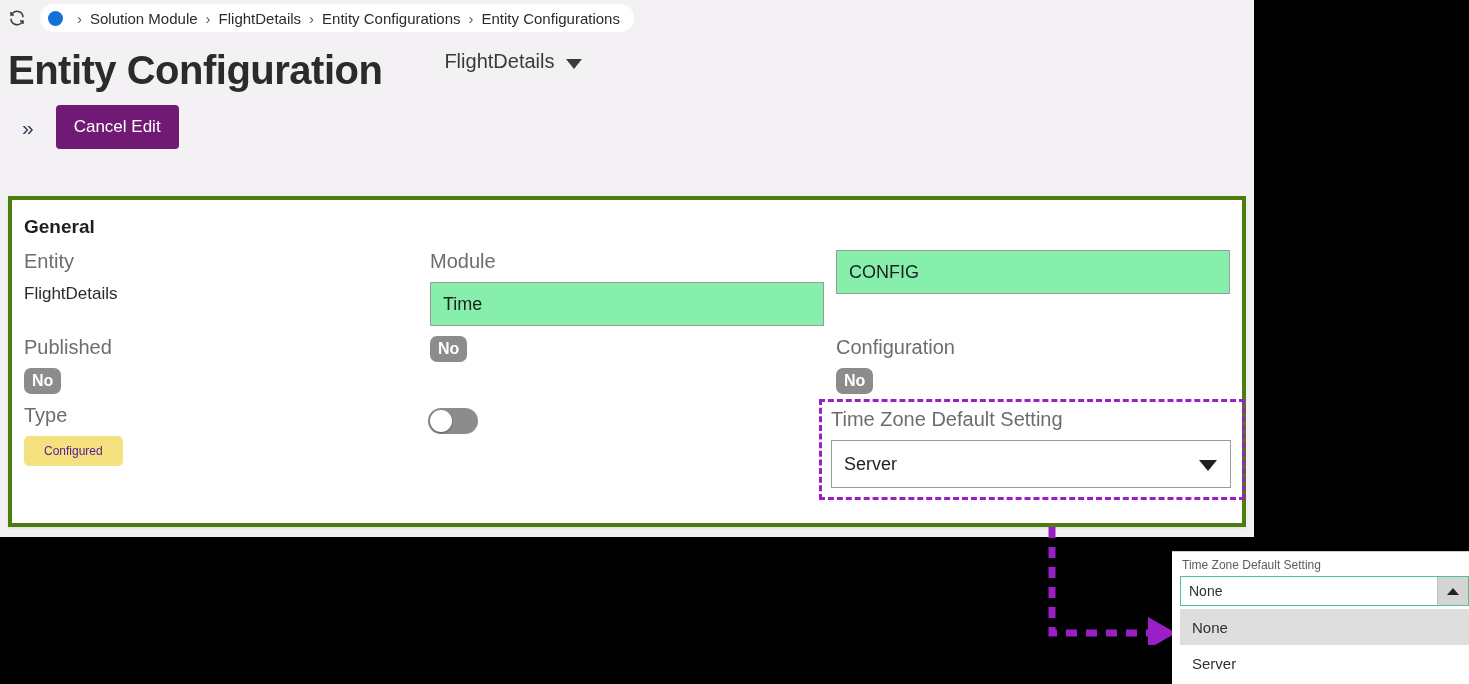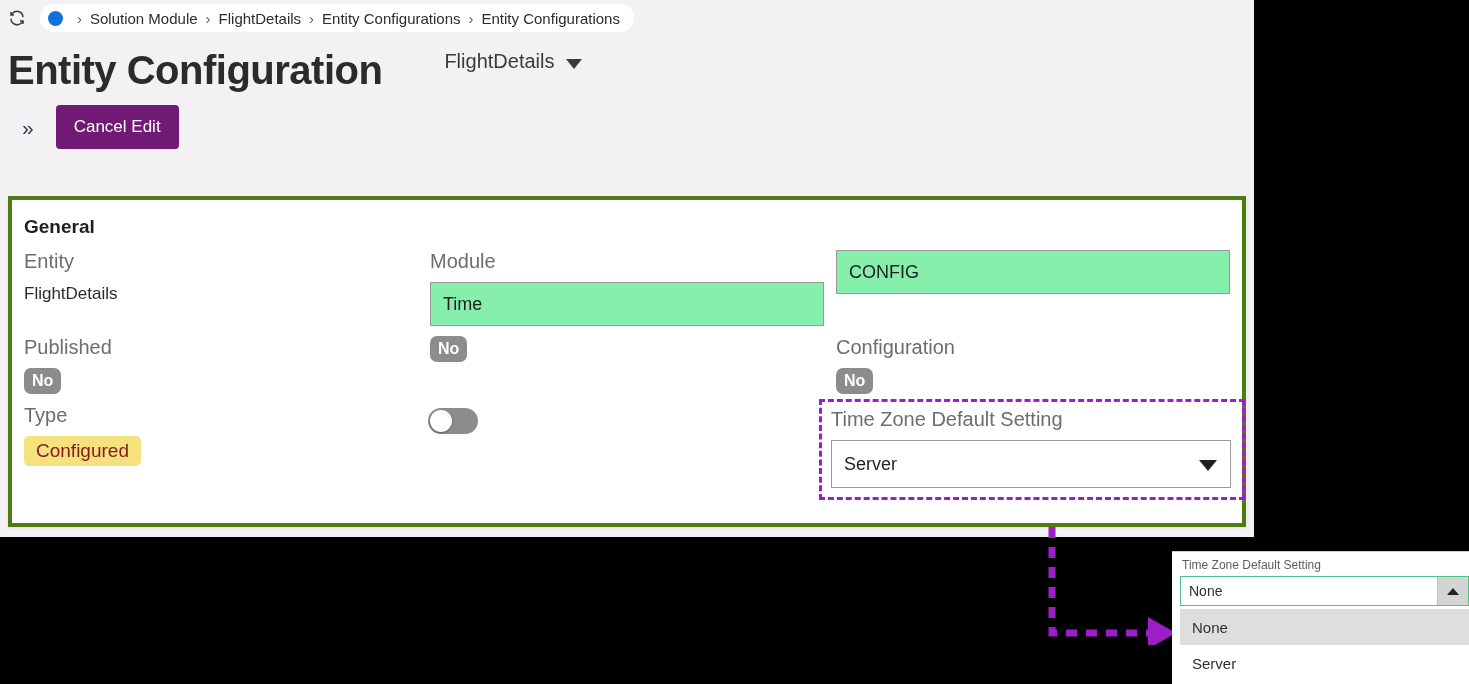--- a/index.html
+++ b/index.html
@@ -190,24 +190,24 @@
     color: #ffffff;
     font-size: 16px;
     font-weight: bold;
     border-radius: 7px;
     padding: 4px 8px;
     line-height: 18px;
   }
   .badge-type {
     display: inline-block;
     background: #f5e27e;
-    color: #7f1d1d;
-    font-size: 19px;
+    color: #4c1d95;
+    font-size: 12px;
     border-radius: 5px;
-    padding: 5px 12px;
+    padding: 5px 20px;
     line-height: 20px;
   }
 
   
   .toggle {
     width: 50px;
     height: 26px;
     border-radius: 13px;
     background: #8c8c8c;
     position: relative;

